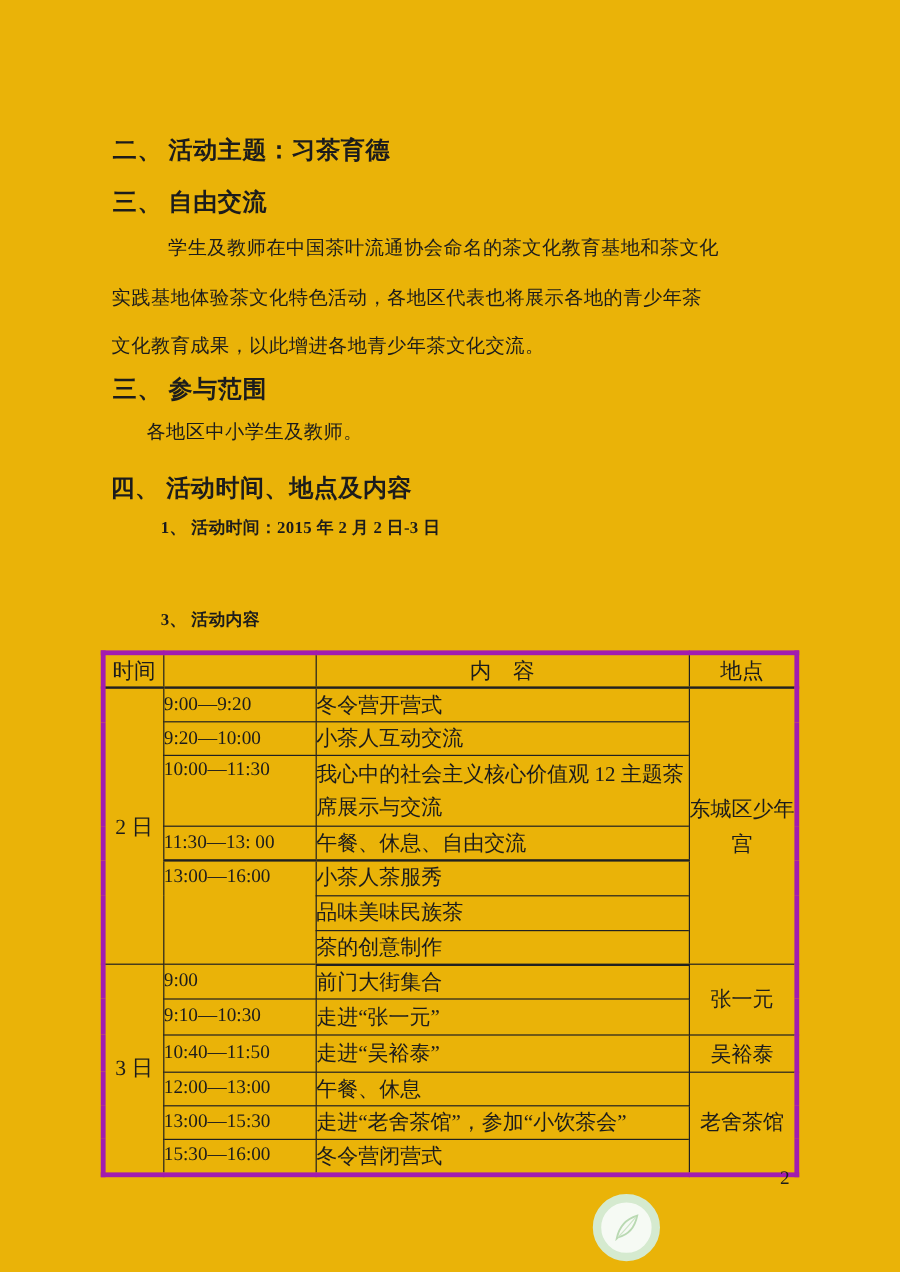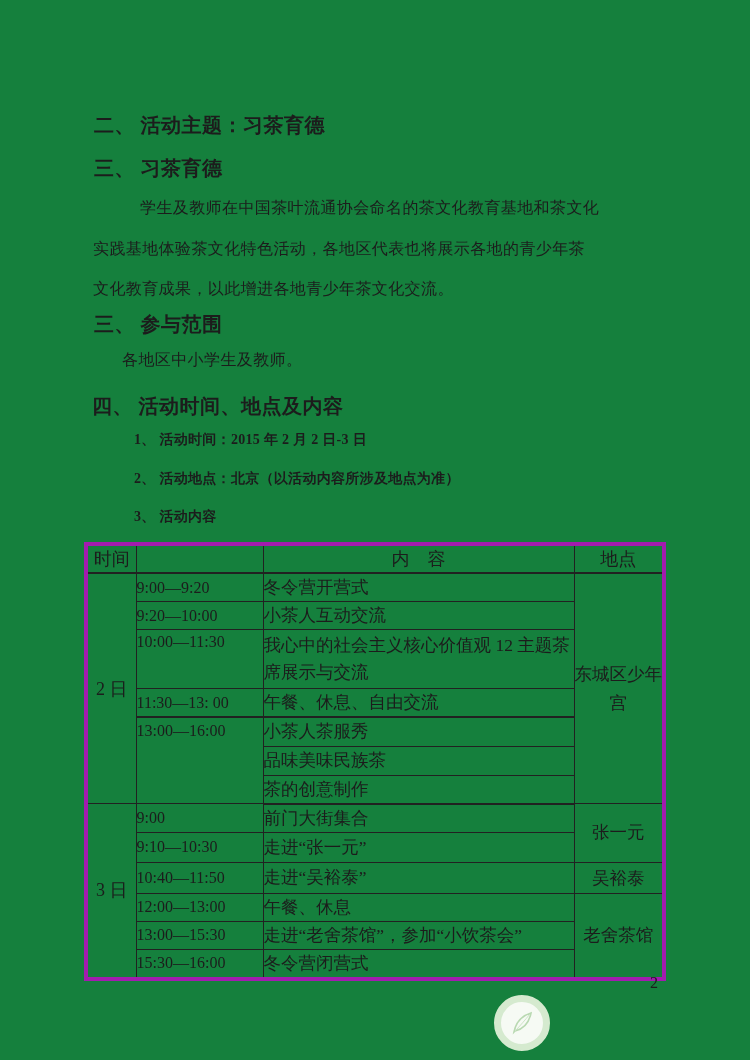--- a/index.html
+++ b/index.html
@@ -1,20 +1,20 @@
 <!DOCTYPE html>
 <html><head>
 <meta charset="utf-8">
 <style>
   html,body{margin:0;padding:0;}
   body{background:#e9e9e9;}
   .page{
     position:relative;
     width:750px;height:1060px;
-    background:#15803d;
+    background:#eab308;
     overflow:hidden;
     font-family:"Liberation Serif","DejaVu Serif",serif;
     color:#1c1c1c;
   }
   .abs{position:absolute;white-space:nowrap;}
   .heading{font-size:20px;font-weight:700;letter-spacing:0.5px;}
   .subitem{font-size:14px;font-weight:700;letter-spacing:0.3px;}
   .bodytext{font-size:16px;font-weight:400;letter-spacing:0.4px;margin-left:10px;}
   .para{position:absolute;left:83px;top:188px;width:600px;}
   .para .pline{height:40.5px;line-height:40.5px;white-space:nowrap;}
@@ -70,37 +70,36 @@
   }
   .watermark svg{display:block;}
 </style>
 </head>
 <body>
 
 <div class="page">
 
   <div class="abs heading" style="left:94px;top:112px">二、 活动主题：习茶育德</div>
 
-  <div class="abs heading" style="left:94px;top:155px">三、 习茶育德</div>
+  <div class="abs heading" style="left:94px;top:155px">三、 自由交流</div>
 
   <div class="para bodytext">
     <div class="pline first">学生及教师在中国茶叶流通协会命名的茶文化教育基地和茶文化</div>
     <div class="pline">实践基地体验茶文化特色活动，各地区代表也将展示各地的青少年茶</div>
     <div class="pline">文化教育成果，以此增进各地青少年茶文化交流。</div>
   </div>
 
   <div class="abs heading" style="left:94px;top:311px">三、 参与范围</div>
 
   <div class="abs bodytext" style="left:112px;top:350px">各地区中小学生及教师。</div>
 
   <div class="abs heading" style="left:92px;top:393px">四、 活动时间、地点及内容</div>
 
   <div class="abs subitem" style="left:134px;top:431px">1、 活动时间：2015 年 2 月 2 日-3 日</div>
 
-  <div class="abs subitem" style="left:134px;top:470px">2、 活动地点：北京（以活动内容所涉及地点为准）</div>
 
   <div class="abs subitem" style="left:134px;top:508px">3、 活动内容</div>
 
   <table class="sched">
     <colgroup>
       <col style="width:50px">
         <col style="width:127px">
         <col style="width:311px">
         <col style="width:90px">
     </colgroup>

